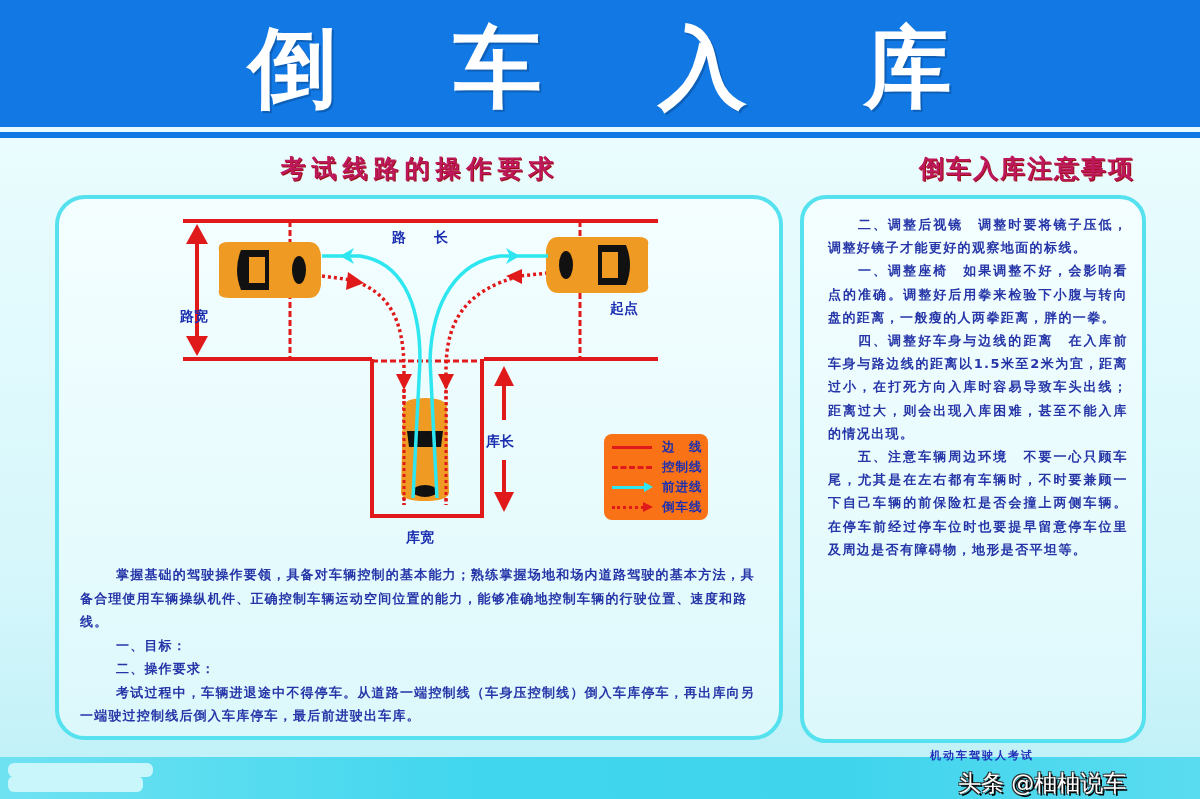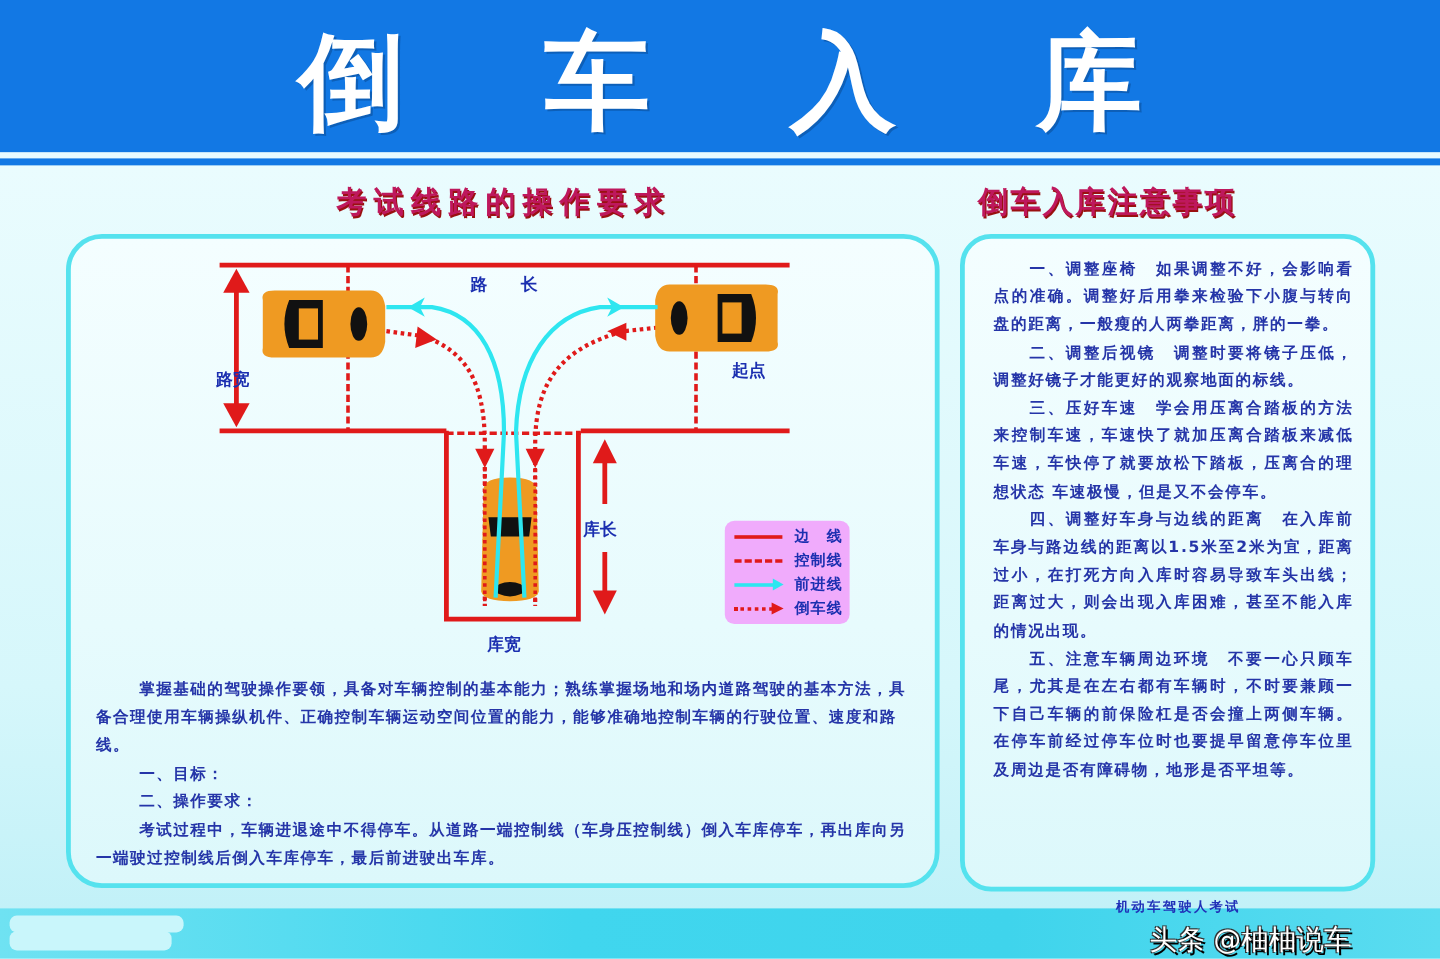--- a/index.html
+++ b/index.html
@@ -37,36 +37,36 @@
   .footer-blob1 { position: absolute; left: 8px; top: 763px; width: 145px; height: 14px; background: #c9f6fb; border-radius: 6px; }
   .footer-blob2 { position: absolute; left: 8px; top: 776px; width: 135px; height: 16px; background: #c9f6fb; border-radius: 6px; }
 
   .section-title {
     position: absolute; color: #be185d; font-weight: bold;
     font-family: "DejaVu Serif", serif;
     text-shadow: 1px 1px 0 #9a1010;
     letter-spacing: 6px;
   }
   .left-title { left: 200px; top: 152px; width: 440px; text-align: center; font-size: 25px; }
-  .right-title { left: 815px; top: 152px; width: 320px; text-align: left; font-size: 25px; letter-spacing: 2px; }
+  .right-title { left: 815px; top: 152px; width: 320px; text-align: right; font-size: 25px; letter-spacing: 2px; }
 
   .panel {
     position: absolute; border: 4px solid #55e2ee; border-radius: 30px;
     background: linear-gradient(180deg, #f4feff 0%, #e7fbfd 60%, #dcf8fb 100%);
   }
   .left-panel { left: 55px; top: 195px; width: 728px; height: 545px; }
   .right-panel { left: 800px; top: 195px; width: 346px; height: 548px; border-radius: 26px; }
 
   .diagram { position: absolute; left: 0; top: 0; }
 
   .label-blue { position: absolute; color: #1b2fb0; font-size: 14px; font-weight: bold; font-family: "DejaVu Sans", sans-serif; }
 
   .legend {
     position: absolute; left: 604px; top: 434px; width: 104px; height: 86px;
-    background: #f0abfc; border-radius: 8px;
+    background: #f97316; border-radius: 8px;
   }
   .legend-row { position: absolute; left: 8px; height: 18px; width: 96px; display: flex; align-items: center; }
   .legend-swatch { width: 42px; height: 12px; position: relative; }
   .legend-label { margin-left: 8px; color: #1b2fb0; font-size: 12.5px; font-weight: bold; letter-spacing: 1px; white-space: nowrap; }
 
   .left-text {
     position: absolute; left: 80px; top: 563px; width: 680px;
     color: #2535a8; font-size: 13px; line-height: 23.5px; font-weight: bold;
     letter-spacing: 1.2px;
   }
@@ -225,21 +225,20 @@
 </div>
 
 <div class="left-text">
   <p class="indent">掌握基础的驾驶操作要领，具备对车辆控制的基本能力；熟练掌握场地和场内道路驾驶的基本方法，具备合理使用车辆操纵机件、正确控制车辆运动空间位置的能力，能够准确地控制车辆的行驶位置、速度和路线。</p>
   <p class="indent">一、目标：</p>
   <p class="indent">二、操作要求：</p>
   <p class="indent">考试过程中，车辆进退途中不得停车。从道路一端控制线（车身压控制线）倒入车库停车，再出库向另一端驶过控制线后倒入车库停车，最后前进驶出车库。</p>
 </div>
 
 <div class="right-text">
+  <p>二、调整后视镜　调整时要将镜子压低，调整好镜子才能更好的观察地面的标线。</p>
   <p>一、调整座椅　如果调整不好，会影响看点的准确。调整好后用拳来检验下小腹与转向盘的距离，一般瘦的人两拳距离，胖的一拳。</p>
-  <p>二、调整后视镜　调整时要将镜子压低，调整好镜子才能更好的观察地面的标线。</p>
-  <p>三、压好车速　学会用压离合踏板的方法来控制车速，车速快了就加压离合踏板来减低车速，车快停了就要放松下踏板，压离合的理想状态 车速极慢，但是又不会停车。</p>
   <p>四、调整好车身与边线的距离　在入库前车身与路边线的距离以1.5米至2米为宜，距离过小，在打死方向入库时容易导致车头出线；距离过大，则会出现入库困难，甚至不能入库的情况出现。</p>
   <p>五、注意车辆周边环境　不要一心只顾车尾，尤其是在左右都有车辆时，不时要兼顾一下自己车辆的前保险杠是否会撞上两侧车辆。在停车前经过停车位时也要提早留意停车位里及周边是否有障碍物，地形是否平坦等。</p>
 </div>
 
 <div class="footer-caption">机动车驾驶人考试</div>
 <div class="watermark">头条 @柚柚说车</div>
 
 </body></html>

